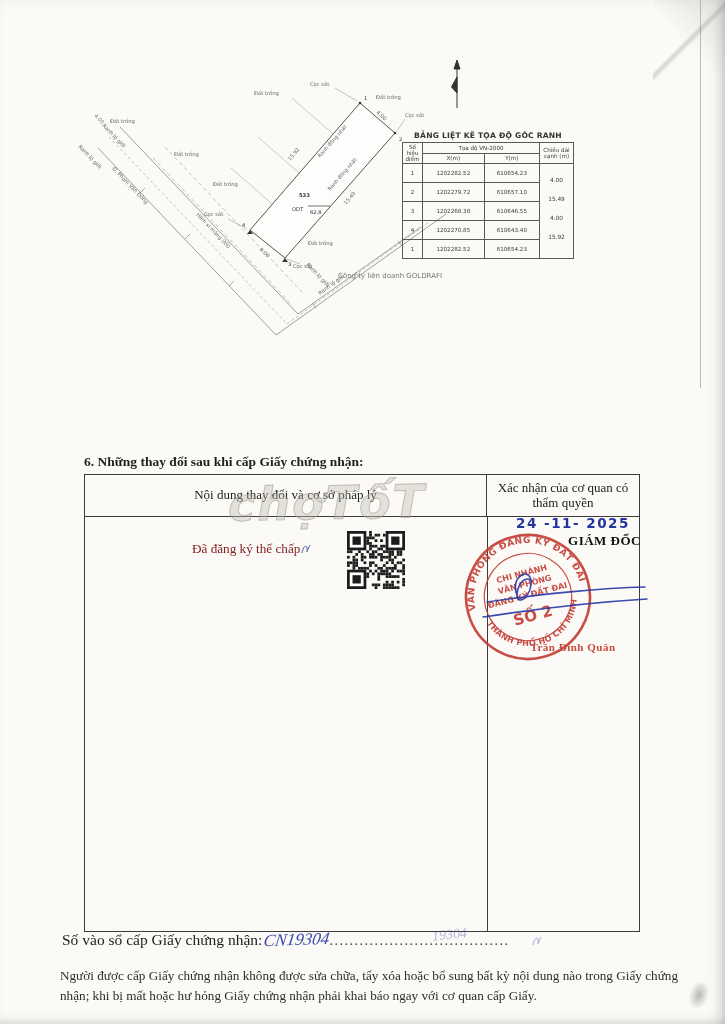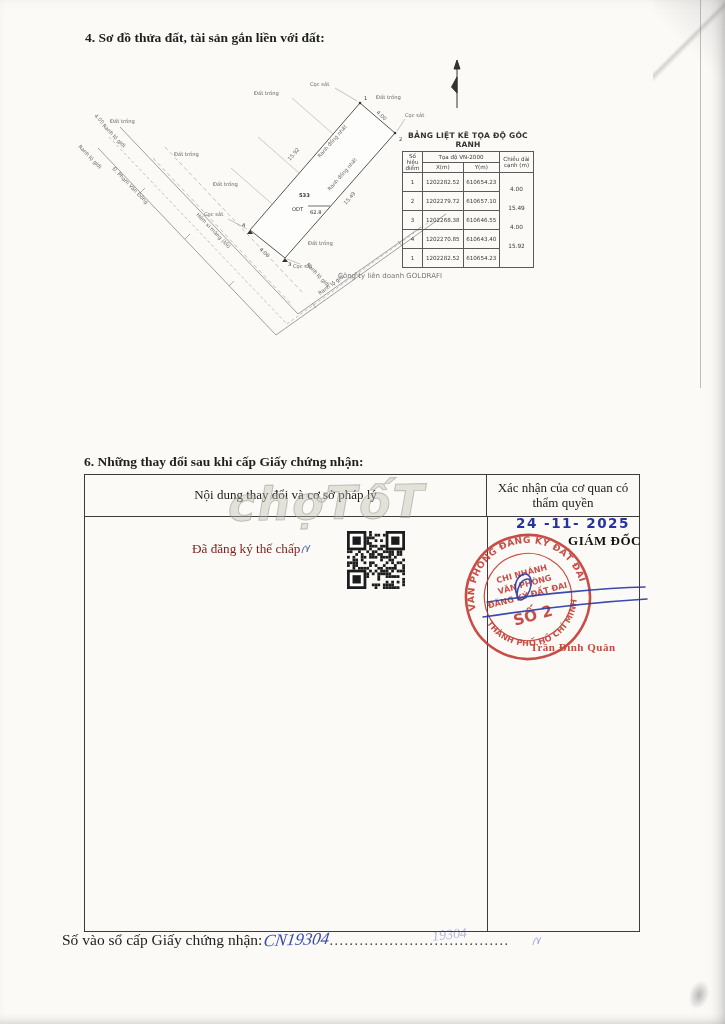--- a/index.html
+++ b/index.html
@@ -12,21 +12,21 @@
   
   .h-bold { font-weight:bold; font-size:13.5px; color:#1f1f1f; }
   .note-text { font-size:13.2px; line-height:1.3; color:#262626; }
 
   
   .diagram text { font-family:"DejaVu Sans",sans-serif; fill:#666; font-size:5.2px; }
   .diagram .dk { fill:#333; }
   .company-note { font-family:"DejaVu Sans",sans-serif; font-size:7px; color:#777; }
 
   
-  .coord-wrap { width:132px; font-family:"DejaVu Sans",sans-serif; color:#3a3a3a; }
+  .coord-wrap { width:172px; font-family:"DejaVu Sans",sans-serif; color:#3a3a3a; }
   .coord-title { font-size:7.6px; font-weight:bold; text-align:center; letter-spacing:.2px; margin-bottom:2px; color:#333; }
   .coord-wrap table { width:100%; border-collapse:collapse; }
   .coord-wrap th, .coord-wrap td { border:0.8px solid #5a5a5a; font-size:5.6px; font-weight:normal; text-align:center; padding:1px 0; }
   .coord-wrap td.r { height:19px; }
   .len-cell { position:relative; width:34px; }
   .len-cell span { position:absolute; left:0; width:100%; text-align:center; font-size:5.8px; }
 
   
   .tbl6 { position:absolute; left:84px; top:474px; width:556px; height:458px; border:1.6px solid #3c3c3c; }
   .tbl6 .hdr { position:absolute; top:0; height:42px; border-bottom:1.4px solid #3c3c3c; display:flex; align-items:center; justify-content:center; text-align:center; font-size:13px; line-height:1.15; color:#222; }
@@ -59,21 +59,20 @@
     background: linear-gradient(225deg, rgba(150,150,150,.28), transparent 55%),
                 linear-gradient(135deg, transparent 46%, rgba(120,120,120,.30) 49%, transparent 53%); }
   .smudge-br { position:absolute; left:689px; top:980px; width:20px; height:30px; pointer-events:none;
     background: radial-gradient(ellipse at center, rgba(100,100,100,.45), transparent 70%); transform:rotate(18deg); }
 </style>
 </head>
 <body>
 
 <div id="page">
 
-  <div class="abs h-bold" style="left:85px; top:30px;">4. Sơ đồ thửa đất, tài sản gắn liền với đất:</div>
 
   <svg class="abs diagram" style="left:58px; top:55px;" width="412" height="300" viewBox="0 0 412 300">
 
     <g stroke="#333" fill="#333">
       <line x1="399" y1="53" x2="399" y2="12" stroke-width="1"></line>
       <polygon points="399,5 396,14 402,14"></polygon>
       <polygon points="399,22 399,38 393.5,32"></polygon>
     </g>
 
     <g stroke="#aaa" stroke-width="0.6">
@@ -410,17 +409,18 @@
   </div>
 
   <div class="watermark">chợTốT</div>
 
   <div class="abs serial" style="left:62px; top:930px;">
     <span>Số vào sổ cấp Giấy chứng nhận:</span><span class="hand">CN19304</span><span class="dots">....................................</span><span class="ghost">19304</span><svg class="squig" style="margin-left:-14px;" viewBox="0 0 12 14">
         <path d="M2,11 C3,5 6,2 7,6 C8,10 5,13 10,3" stroke="rgba(58,73,172,.45)" fill="none" stroke-width="1"></path>
       </svg>
   </div>
 
+  <div class="abs footer-note" style="left:60px; top:966px; width:618px;">Người được cấp Giấy chứng nhận không được sửa chữa, tẩy xóa hoặc bổ sung bất kỳ nội dung nào trong Giấy chứng nhận; khi bị mất hoặc hư hỏng Giấy chứng nhận phải khai báo ngay với cơ quan cấp Giấy.</div>
 
   <div class="edge-line-right"></div>
   <div class="corner-tr"></div>
   <div class="smudge-br"></div>
 </div>
 
 </body></html>

